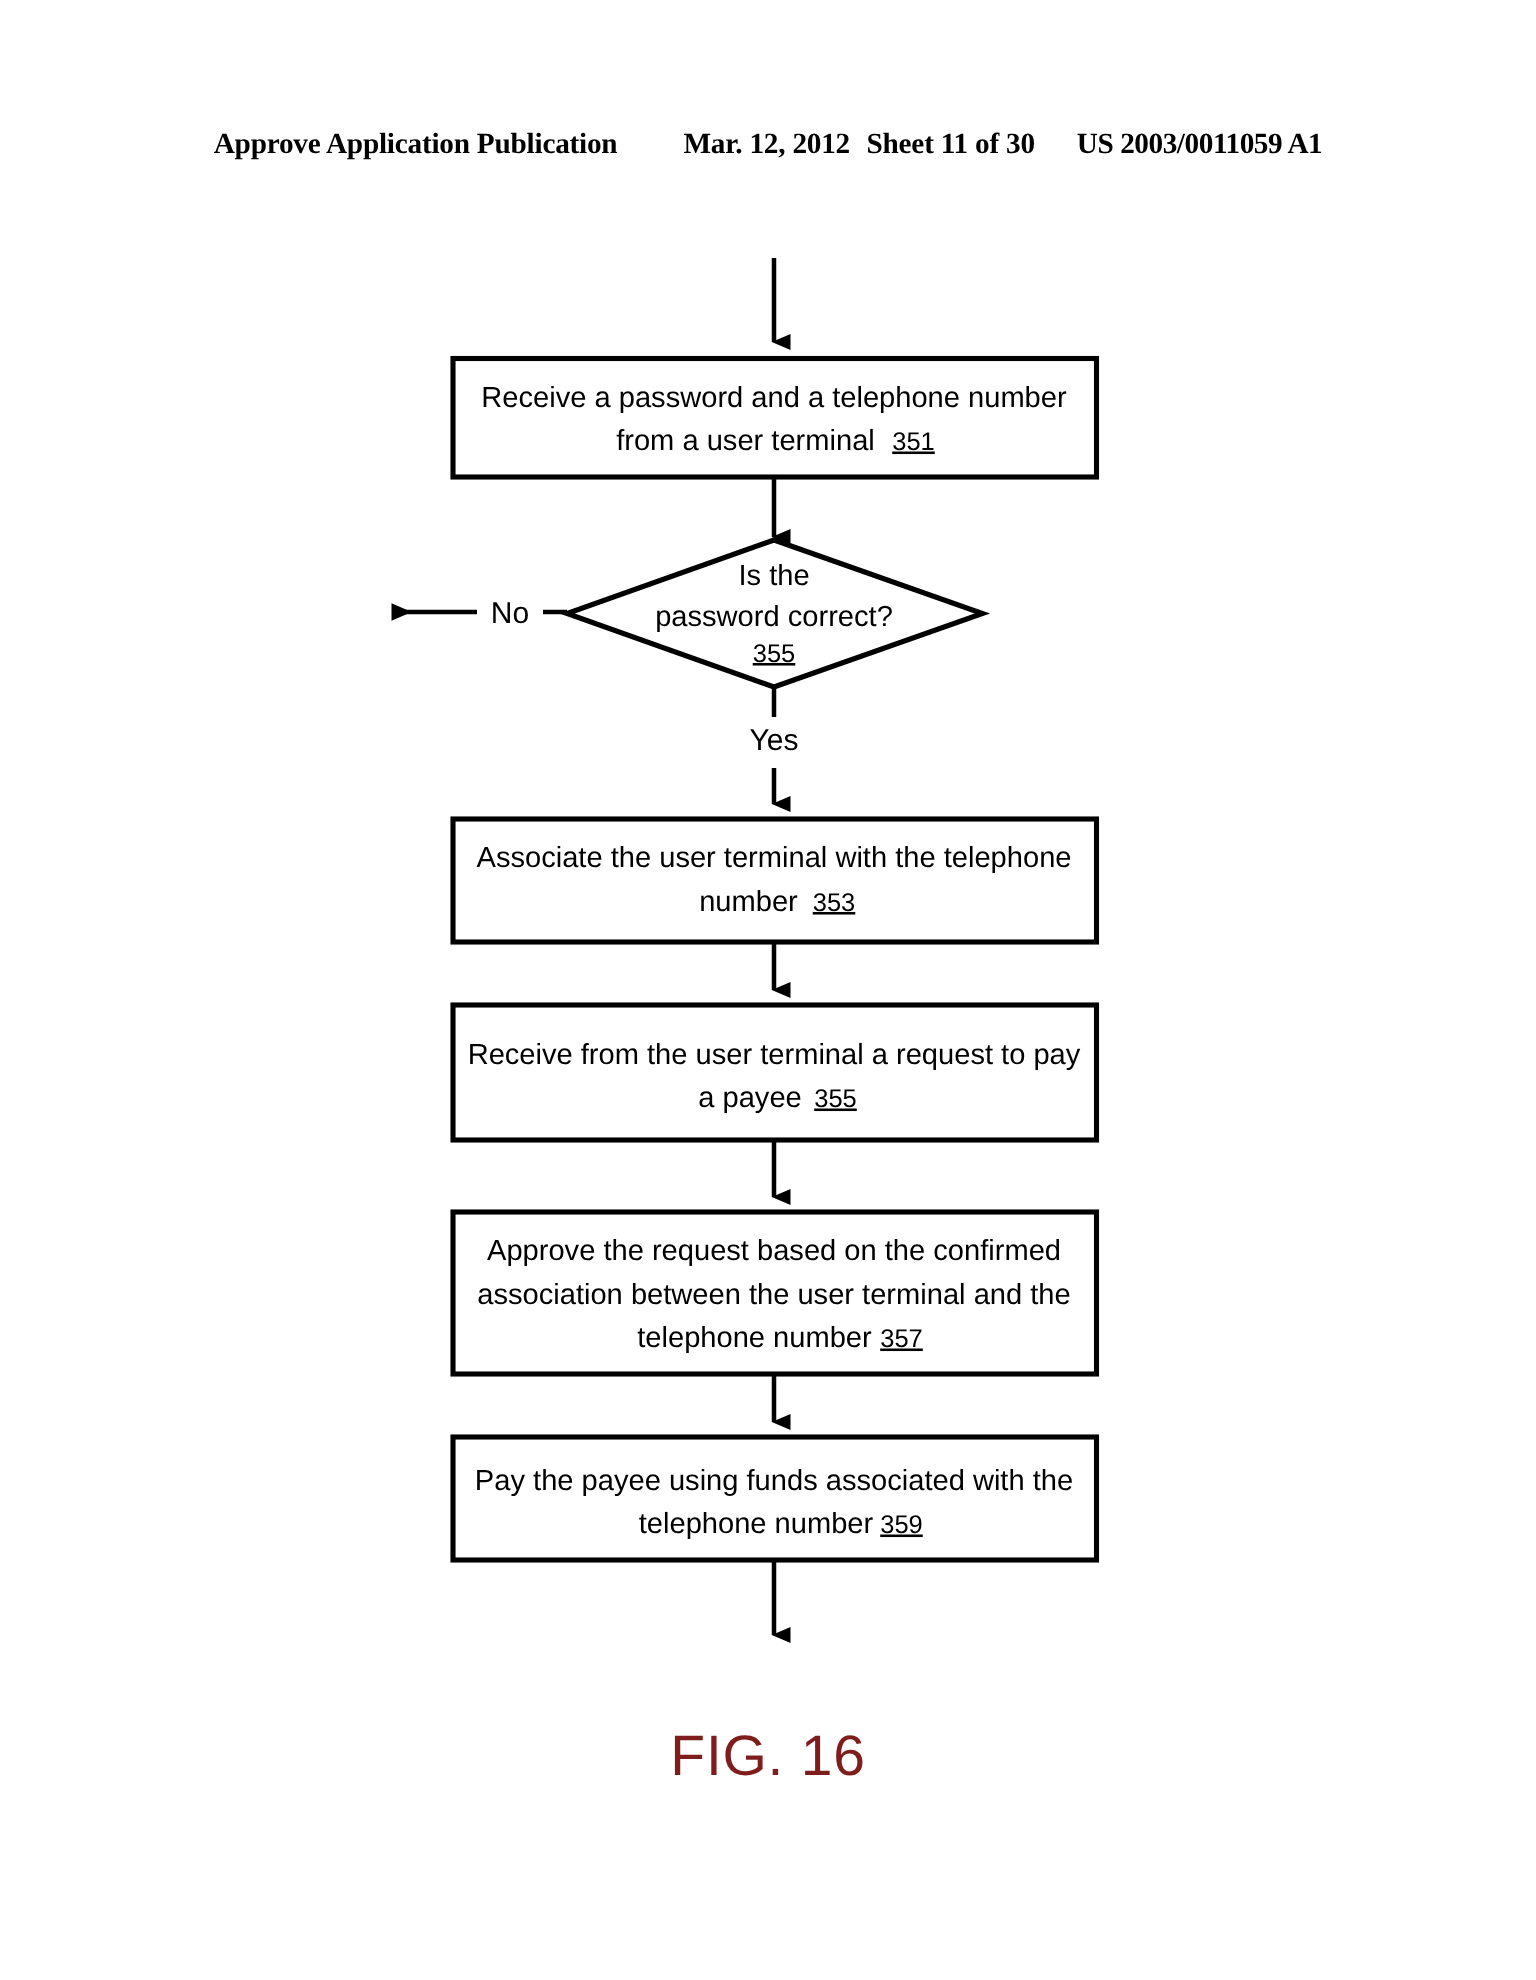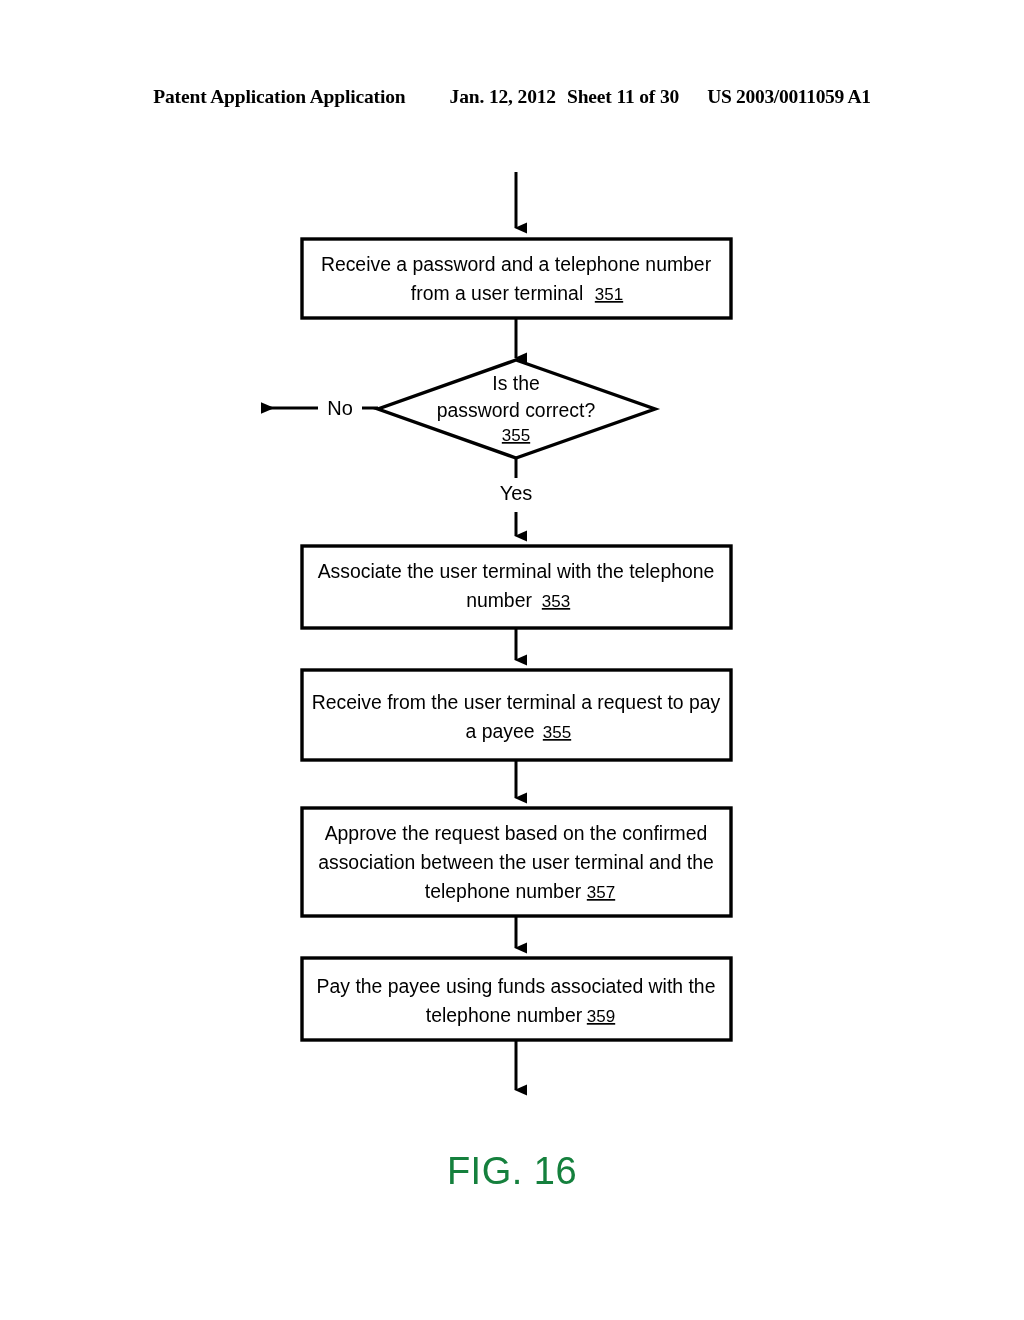--- a/index.html
+++ b/index.html
@@ -78,29 +78,29 @@
   }
   .fig-label {
     position: absolute;
     left: 0;
     top: 1150px;
     width: 1024px;
     text-align: center;
     font-family: "Liberation Sans", sans-serif;
     font-size: 38px;
     letter-spacing: 0.5px;
-    color: #15803d;
+    color: #7f1d1d;
   }
 </style>
 </head>
 <body>
 
 <div class="patent-header">
-  <span class="hdr-pub">Patent Application Application</span>
-  <span class="hdr-date">Jan. 12, 2012</span>
+  <span class="hdr-pub">Approve Application Publication</span>
+  <span class="hdr-date">Mar. 12, 2012</span>
   <span class="hdr-sheet">Sheet 11 of 30</span>
   <span class="hdr-num">US 2003/0011059 A1</span>
 </div>
 
 <svg id="flow-svg" viewBox="0 0 1024 1320">
 
   <defs>
     <marker id="arrowDown" markerWidth="14" markerHeight="14" refX="6" refY="11" orient="auto" markerUnits="userSpaceOnUse">
       <path d="M 0.6 0 L 11.4 0 L 6 12.5 Z" fill="#000000"></path>
     </marker>

